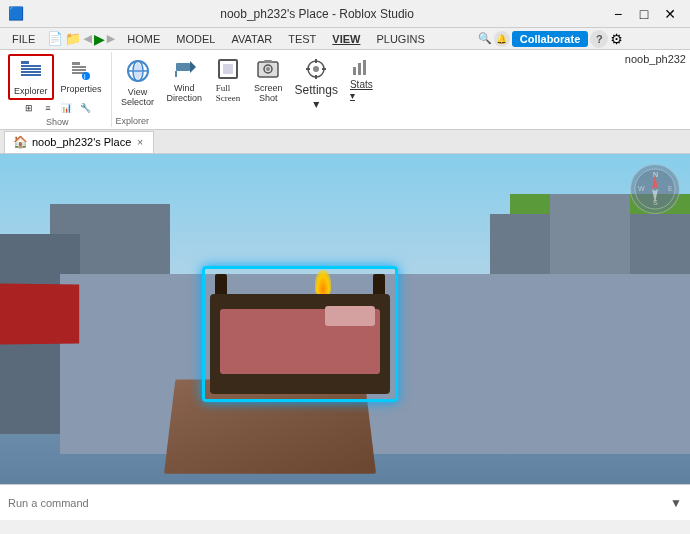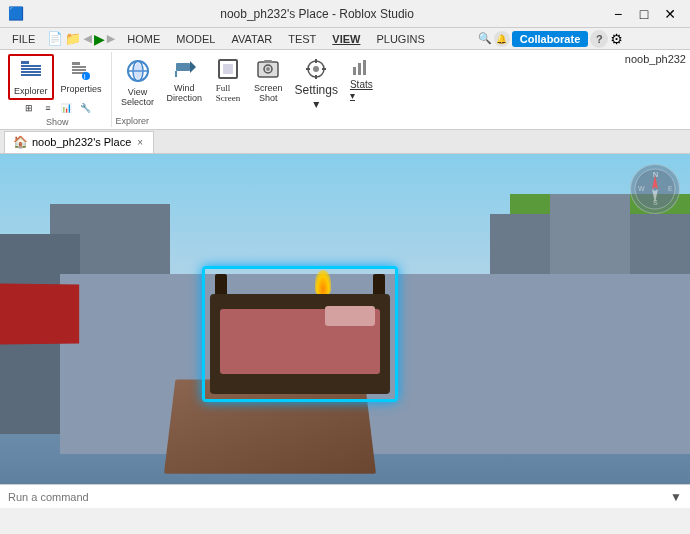--- a/index.html
+++ b/index.html
@@ -276,21 +276,21 @@
       border-radius: 50%;
       background: rgba(100,120,140,0.5);
       border: 1px solid rgba(255,255,255,0.3);
       display: flex; align-items: center; justify-content: center;
       color: rgba(255,255,255,0.7);
       font-size: 9px;
     }
 
     
     #status-bar {
-      height: 24px;
+      height: 36px;
       background: white;
       border-top: 1px solid #ccc;
       display: flex;
       align-items: center;
       padding: 4px 8px;
     }
     #command-input {
       flex: 1;
       border: none;
       outline: none;

